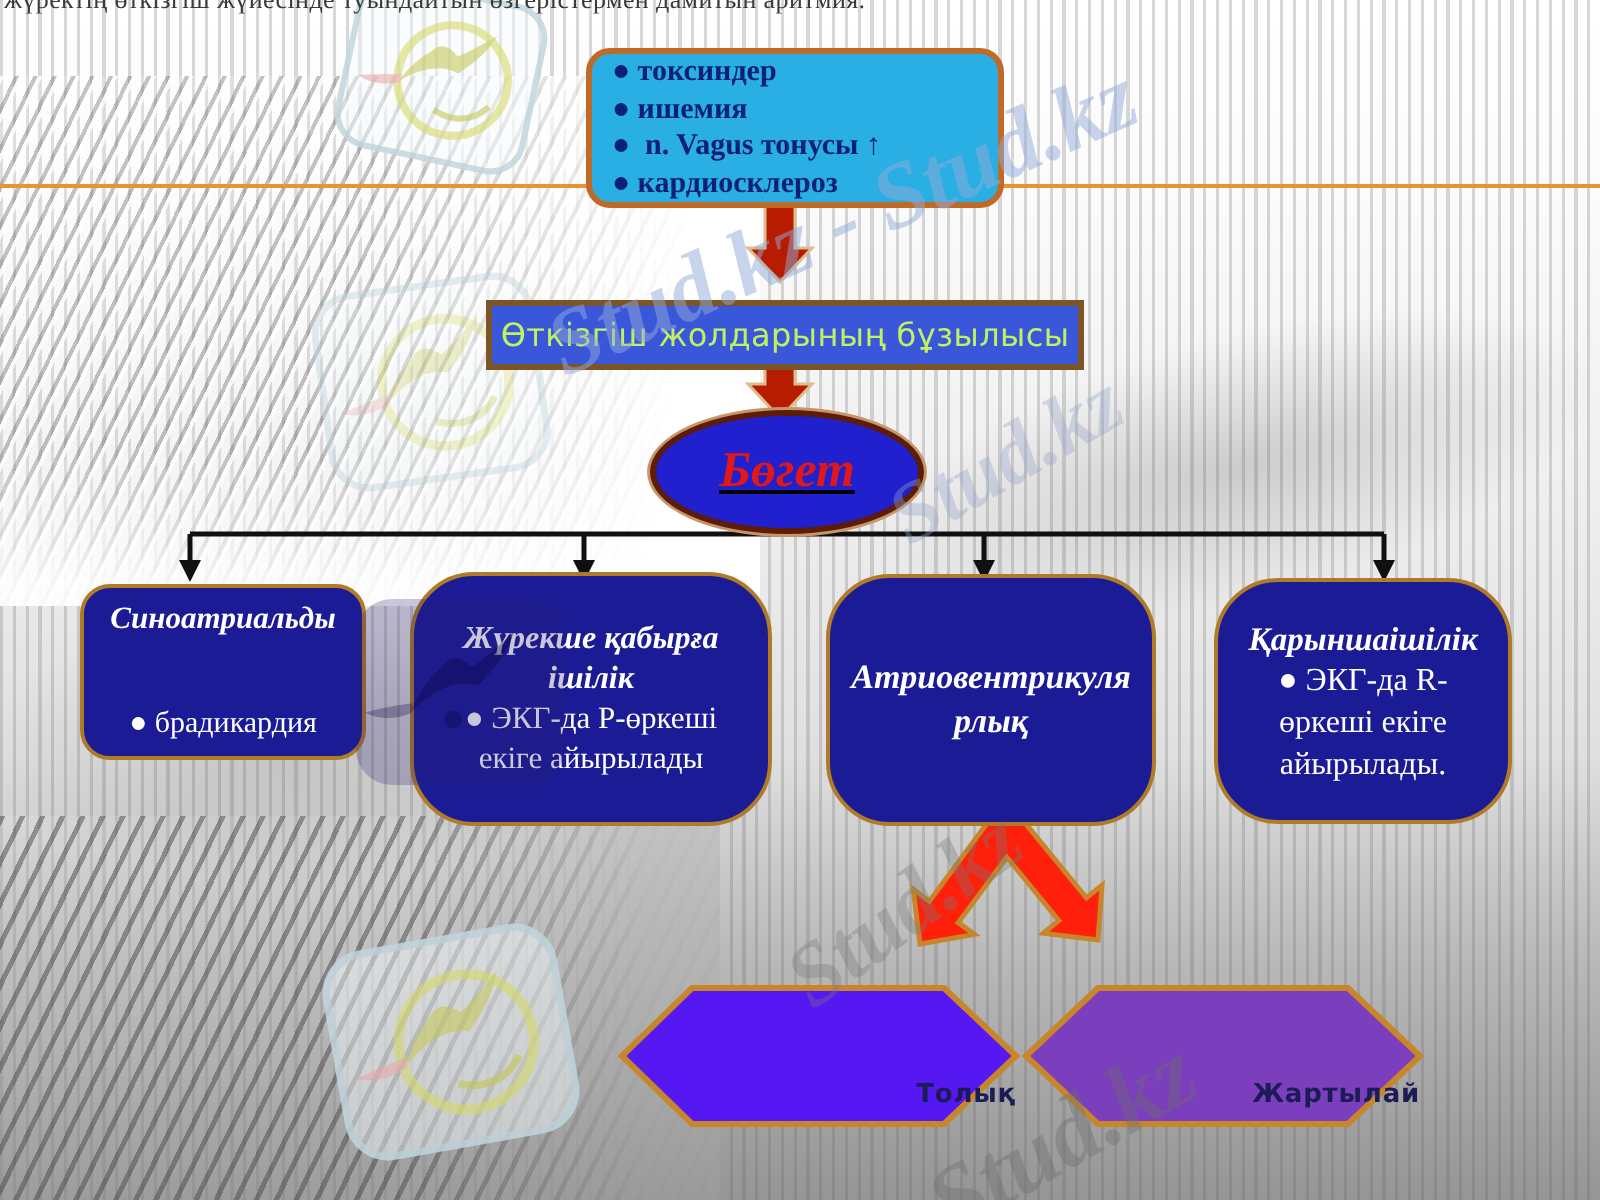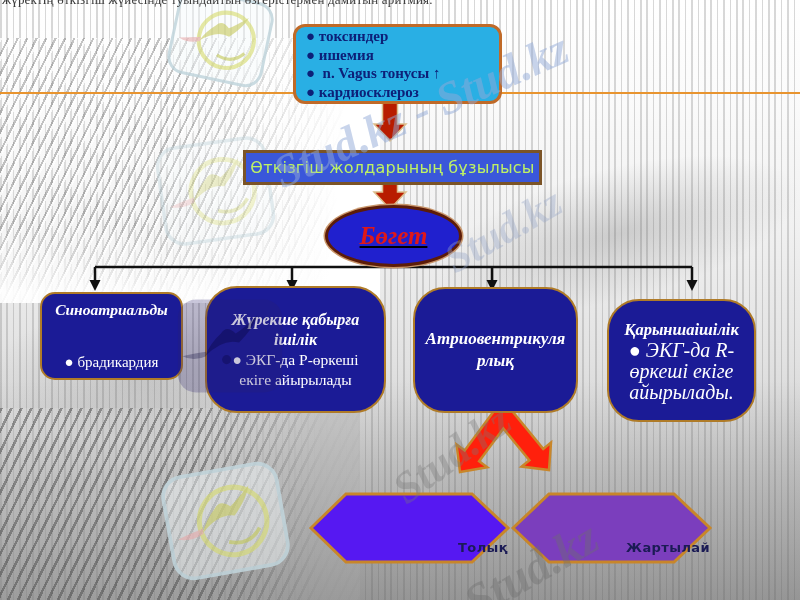--- a/index.html
+++ b/index.html
@@ -92,23 +92,23 @@
   .node .title{ font-weight:bold; font-style:italic; }
   .node .detail{ font-weight:normal; }
   .node-1{ left:40px;  top:292px; width:143px; height:88px;border-radius:15px; }
   .node-1 .title{ font-size:15.5px; line-height:20px; }
   .node-1 .detail{ font-size:15px; line-height:20px;margin-top:32px; }
   .node-2{ left:205px; top:286px; width:181px; height:127px; }
   .node-2 .title{ font-size:16px; line-height:20px; }
   .node-2 .detail{ font-size:15.5px; line-height:20px; }
   .node-3{ left:413px; top:287px; width:165px; height:126px; }
   .node-3 .title{ font-size:17px; line-height:22px; }
-  .node-4{ left:607px; top:289px; width:149px; height:123px;margin-top:10px; }
+  .node-4{ left:607px; top:289px; width:149px; height:123px; }
   .node-4 .title{ font-size:16.5px; line-height:21px; }
-  .node-4 .detail{ font-size:20px; line-height:21px;font-style:italic; }
+  .node-4 .detail{ font-size:16px; line-height:21px; }
   
   .hex-label{
     position:absolute; z-index:6; width:197px; top:540px; text-align:right;
     font-family:"DejaVu Sans", sans-serif; font-weight:bold; font-size:13px;
     color:#1B1B55; letter-spacing:0.4px;
   }
   .hex-label.left{ left:311px; }
   .hex-label.right{ left:513px; }
   
   .wm{

